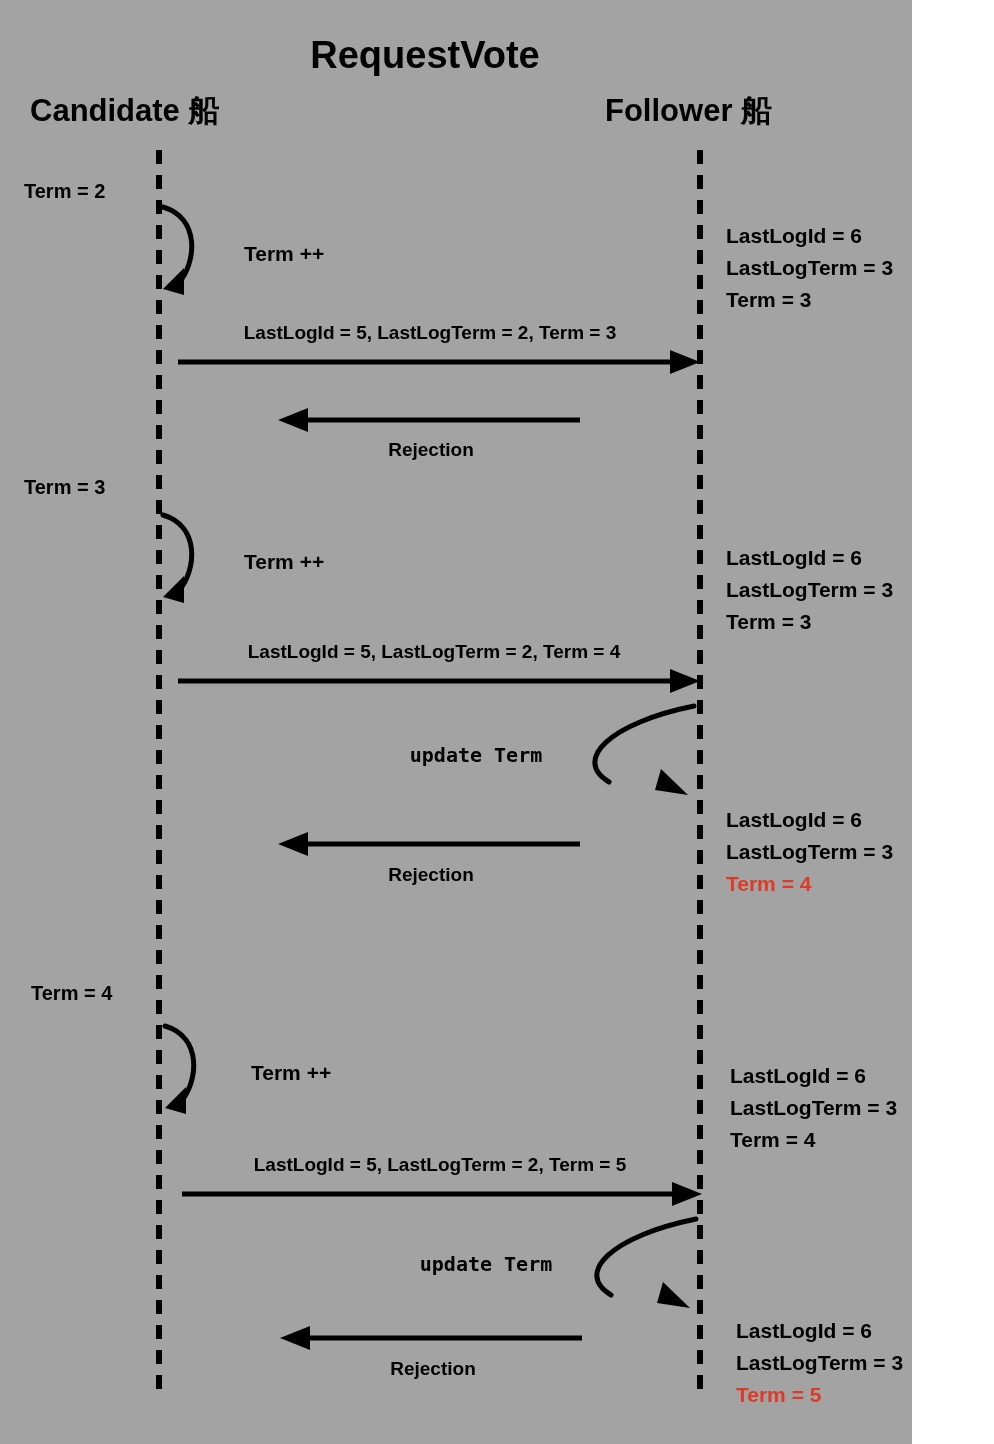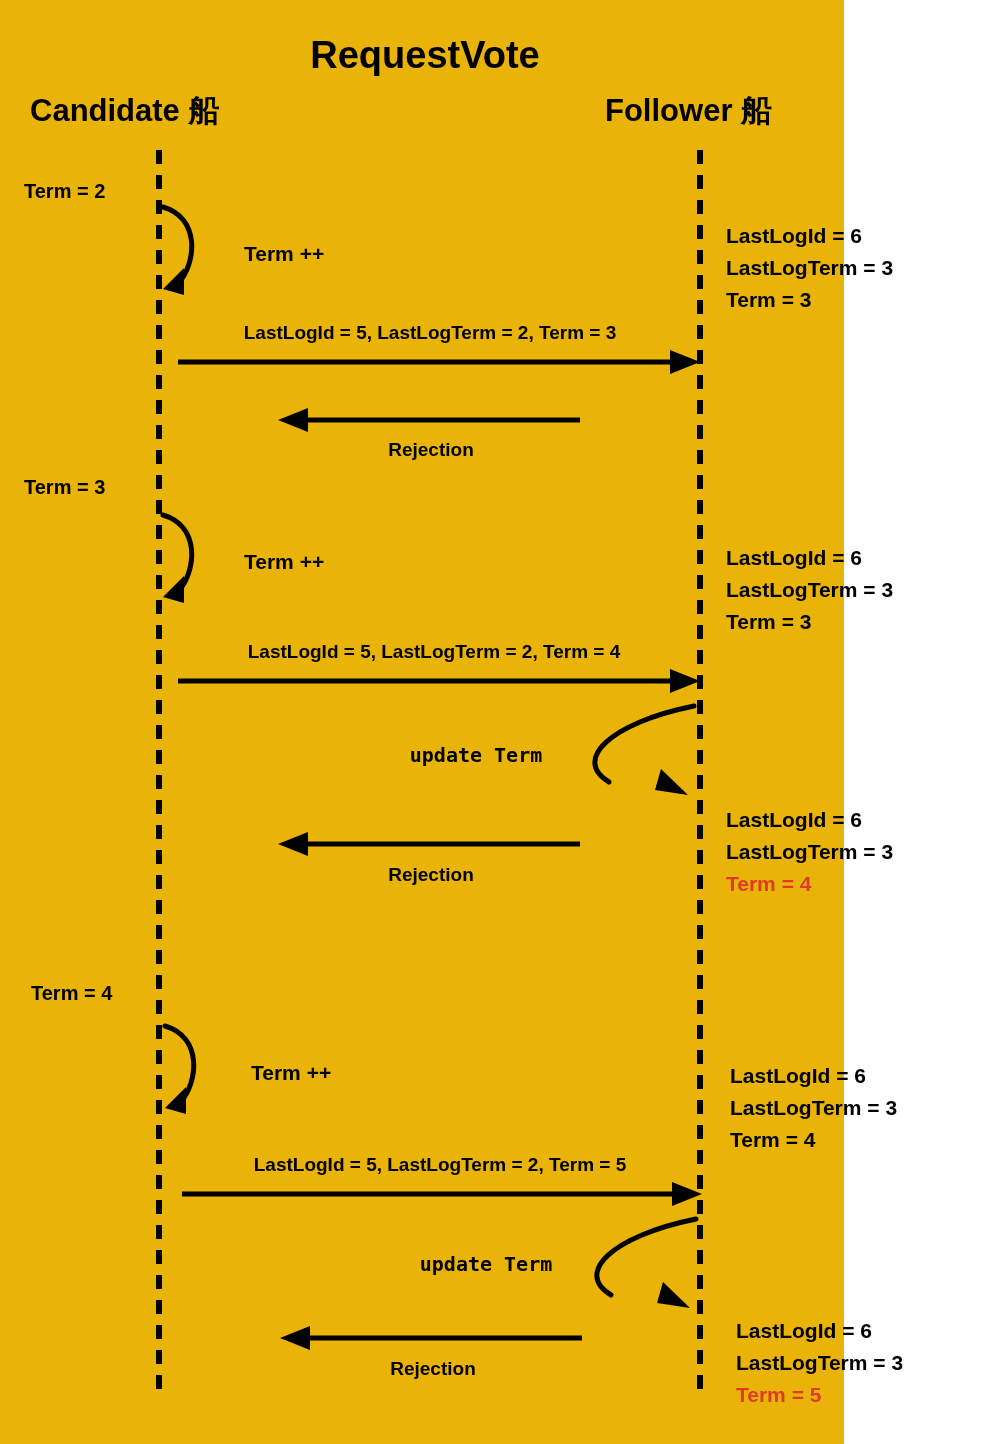--- a/index.html
+++ b/index.html
@@ -8,23 +8,23 @@
     background: #ffffff;
   }
   body {
     width: 994px;
     height: 1444px;
     font-family: "Liberation Sans", sans-serif;
     overflow: hidden;
   }
   #diagram-root {
     position: relative;
-    width: 844px;
+    width: 912px;
     height: 1444px;
-    background: #eab308;
+    background: #a3a3a3;
   }
   svg.sheet {
     position: absolute;
     left: 0;
     top: 0;
     width: 994px;
     height: 1444px;
     display: block;
   }
   text {

